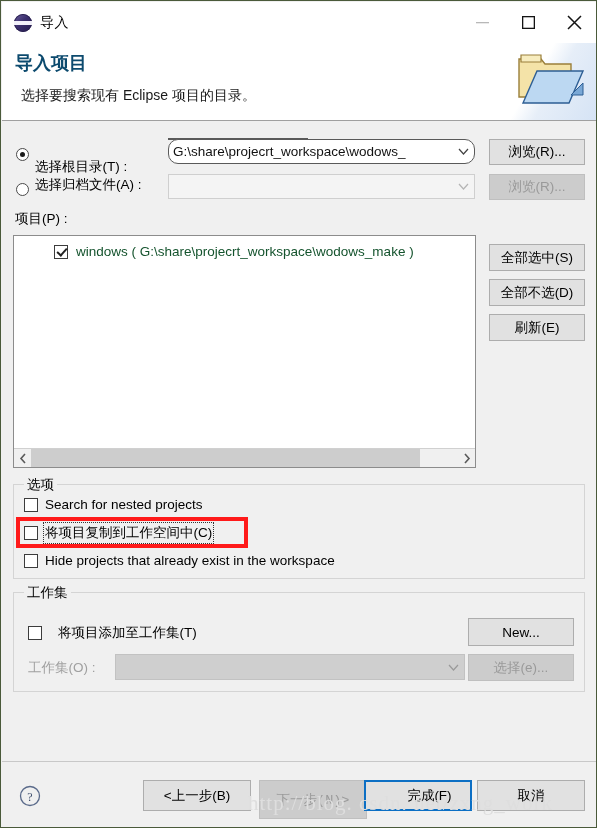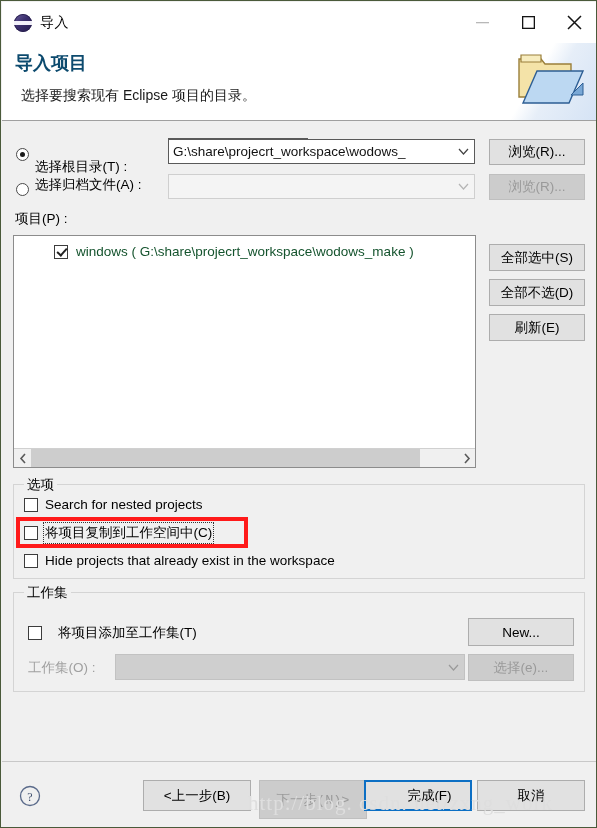--- a/index.html
+++ b/index.html
@@ -331,21 +331,21 @@
       </svg>
     </div>
   </div>
 
   <div class="body">
 
     <div class="radio checked" style="left:14px; top:27px;"></div>
     <div class="row-label" style="left:33px; top:37px;">选择根目录(T) :</div>
 
     <div class="combo enabled" style="left:166px; top:17px; width:140px; height:0;"></div>
-    <div class="combo enabled" style="left:166px; top:18px; width:307px; height:25px;">
+    <div class="combo enabled" style="left:166px; top:18px; width:307px; height:25px;border-radius:10px;">
       <div class="combo-text">G:\share\projecrt_workspace\wodows_</div>
       <div class="combo-arrow">
         <svg width="11" height="7" viewBox="0 0 11 7">
             <path d="M1 1 L5.5 6 L10 1" fill="none" stroke="#444" stroke-width="1.2"></path>
           </svg>
       </div>
     </div>
     <div class="btn" style="left:487px; top:18px; width:96px; height:26px;">浏览(R)...</div>
 
     <div class="radio" style="left:14px; top:62px;"></div>

